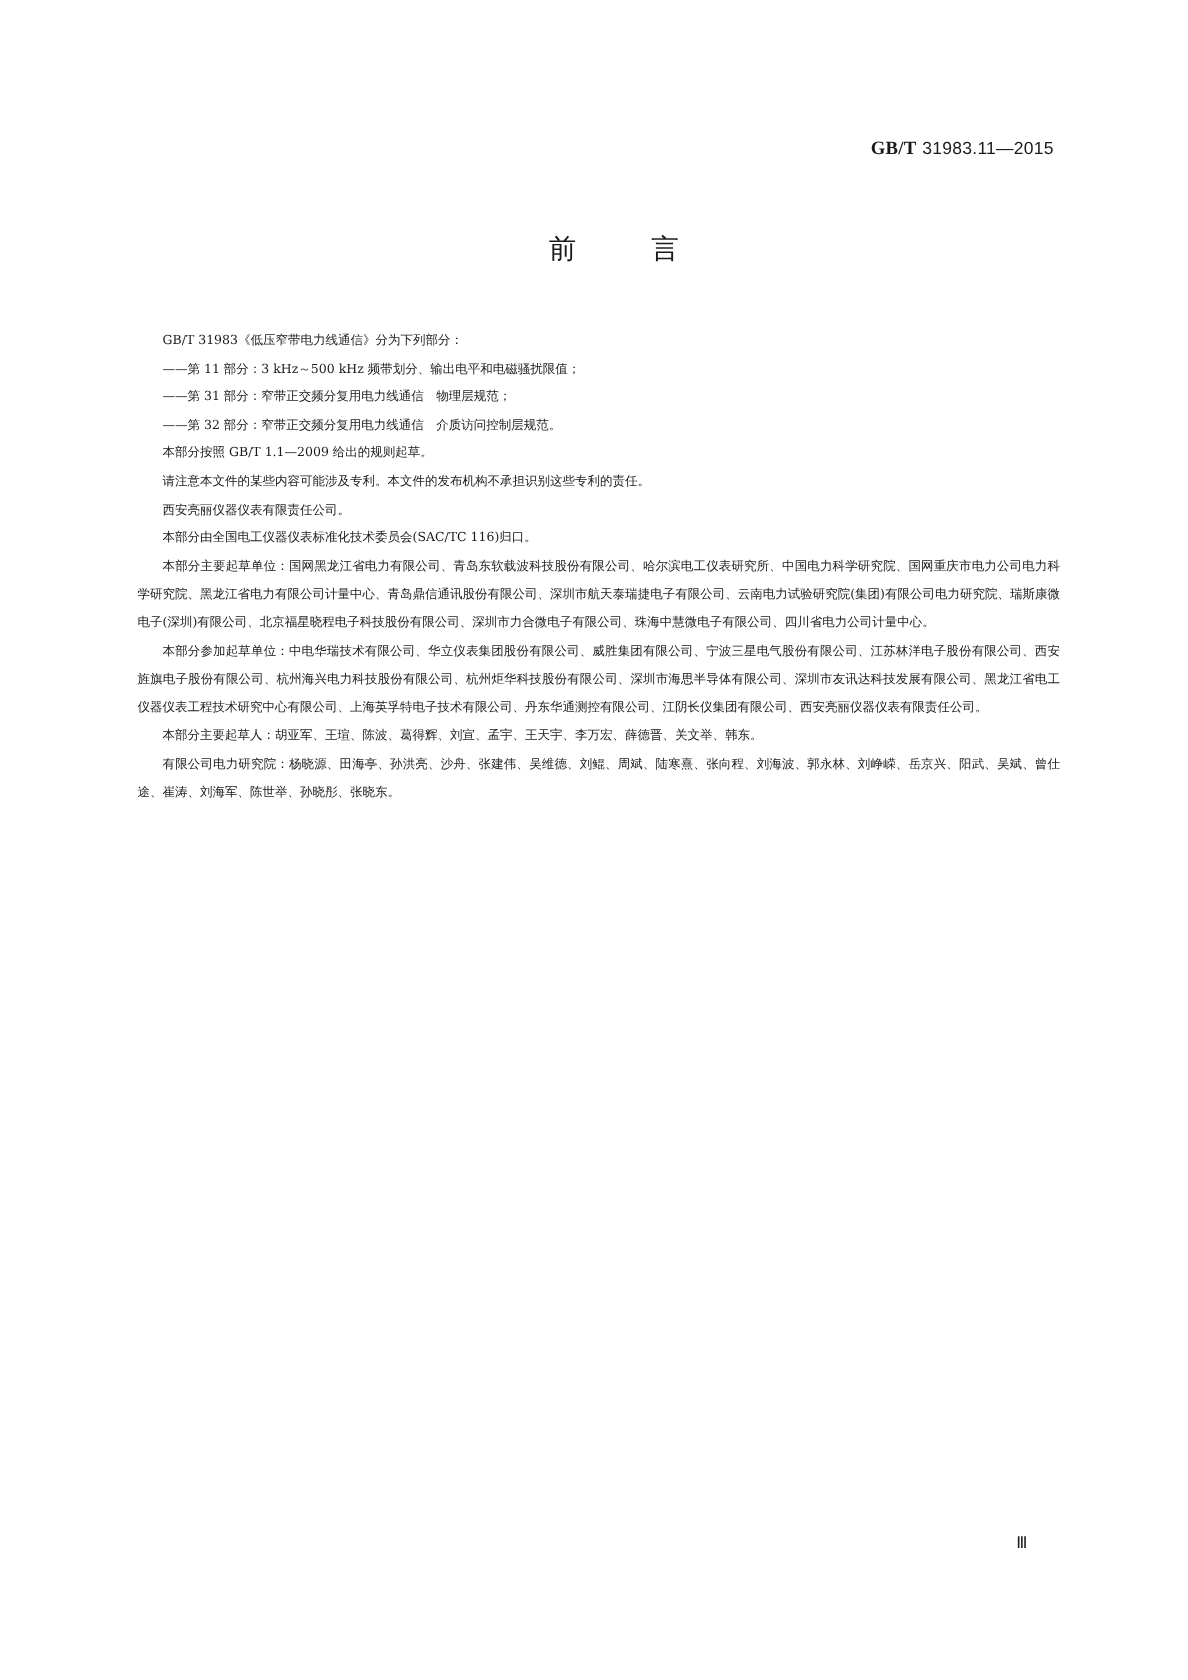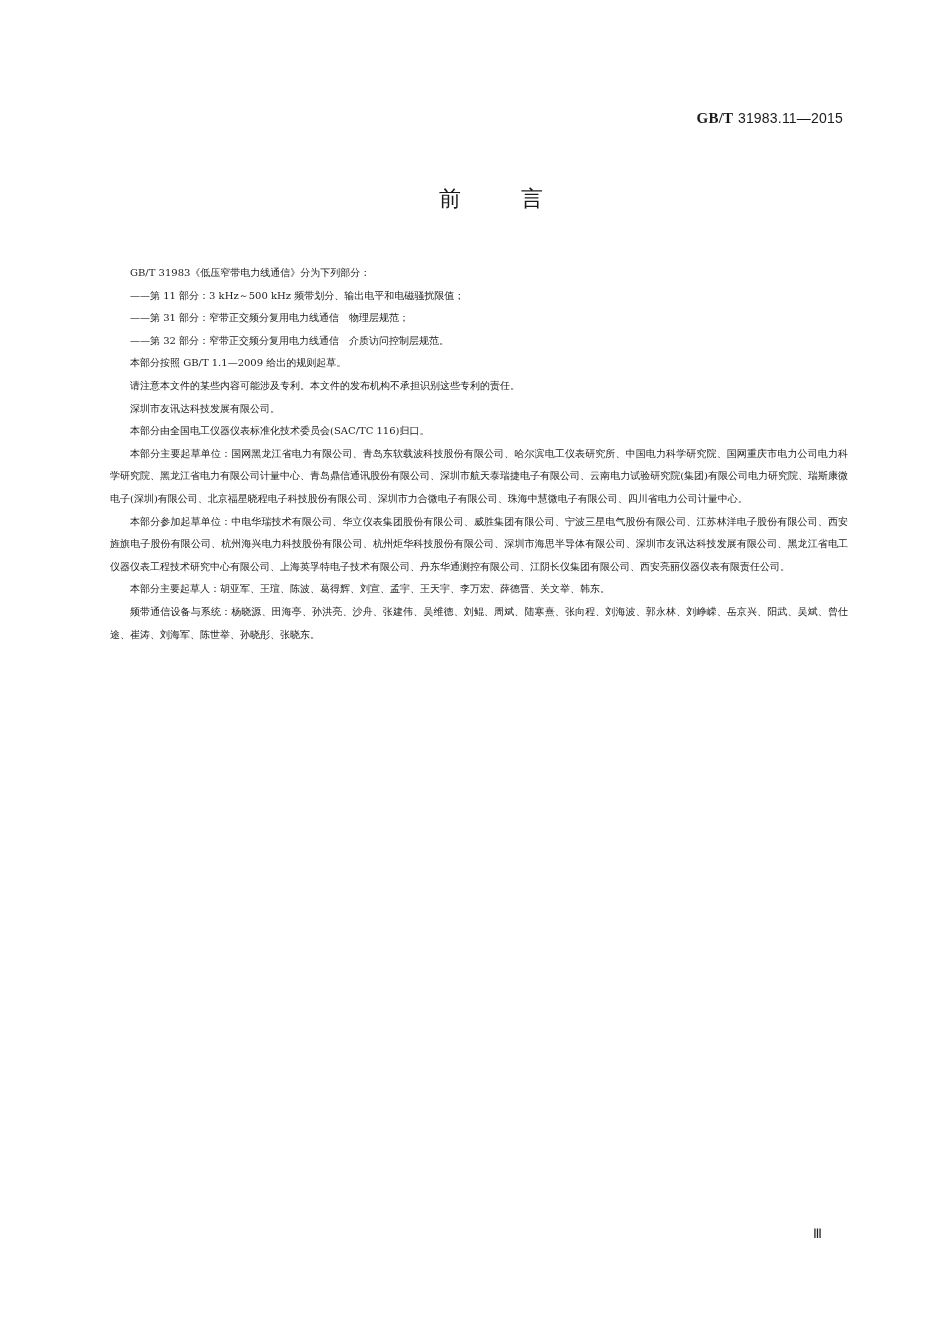--- a/index.html
+++ b/index.html
@@ -25,21 +25,21 @@
 
 <div class="title">前言</div>
 
 <div class="content">
   <p class="p">GB/T 31983《低压窄带电力线通信》分为下列部分：</p>
   <p class="list-item">——第 11 部分：3 kHz～500 kHz 频带划分、输出电平和电磁骚扰限值；</p>
   <p class="list-item">——第 31 部分：窄带正交频分复用电力线通信　物理层规范；</p>
   <p class="list-item">——第 32 部分：窄带正交频分复用电力线通信　介质访问控制层规范。</p>
   <p class="p">本部分按照 GB/T 1.1—2009 给出的规则起草。</p>
   <p class="p">请注意本文件的某些内容可能涉及专利。本文件的发布机构不承担识别这些专利的责任。</p>
-  <p class="p">深圳市友讯达科技发展有限公司。</p>
+  <p class="p">西安亮丽仪器仪表有限责任公司。</p>
   <p class="p">本部分由全国电工仪器仪表标准化技术委员会(SAC/TC 116)归口。</p>
   <p class="p">本部分主要起草单位：国网黑龙江省电力有限公司、青岛东软载波科技股份有限公司、哈尔滨电工仪表研究所、中国电力科学研究院、国网重庆市电力公司电力科学研究院、黑龙江省电力有限公司计量中心、青岛鼎信通讯股份有限公司、深圳市航天泰瑞捷电子有限公司、云南电力试验研究院(集团)有限公司电力研究院、瑞斯康微电子(深圳)有限公司、北京福星晓程电子科技股份有限公司、深圳市力合微电子有限公司、珠海中慧微电子有限公司、四川省电力公司计量中心。</p>
   <p class="p">本部分参加起草单位：中电华瑞技术有限公司、华立仪表集团股份有限公司、威胜集团有限公司、宁波三星电气股份有限公司、江苏林洋电子股份有限公司、西安旌旗电子股份有限公司、杭州海兴电力科技股份有限公司、杭州炬华科技股份有限公司、深圳市海思半导体有限公司、深圳市友讯达科技发展有限公司、黑龙江省电工仪器仪表工程技术研究中心有限公司、上海英孚特电子技术有限公司、丹东华通测控有限公司、江阴长仪集团有限公司、西安亮丽仪器仪表有限责任公司。</p>
   <p class="p">本部分主要起草人：胡亚军、王瑄、陈波、葛得辉、刘宣、孟宇、王天宇、李万宏、薛德晋、关文举、韩东。</p>
-  <p class="p">频带通信设备与系统：杨晓源、田海亭、孙洪亮、沙舟、张建伟、吴维德、刘鲲、周斌、陆寒熹、张向程、刘海波、郭永林、刘峥嵘、岳京兴、阳武、吴斌、曾仕途、崔涛、刘海军、陈世举、孙晓彤、张晓东。</p>
+  <p class="p">有限公司电力研究院：杨晓源、田海亭、孙洪亮、沙舟、张建伟、吴维德、刘鲲、周斌、陆寒熹、张向程、刘海波、郭永林、刘峥嵘、岳京兴、阳武、吴斌、曾仕途、崔涛、刘海军、陈世举、孙晓彤、张晓东。</p>
 </div>
 
 <div class="page-no">Ⅲ</div>
 
 </body></html>

